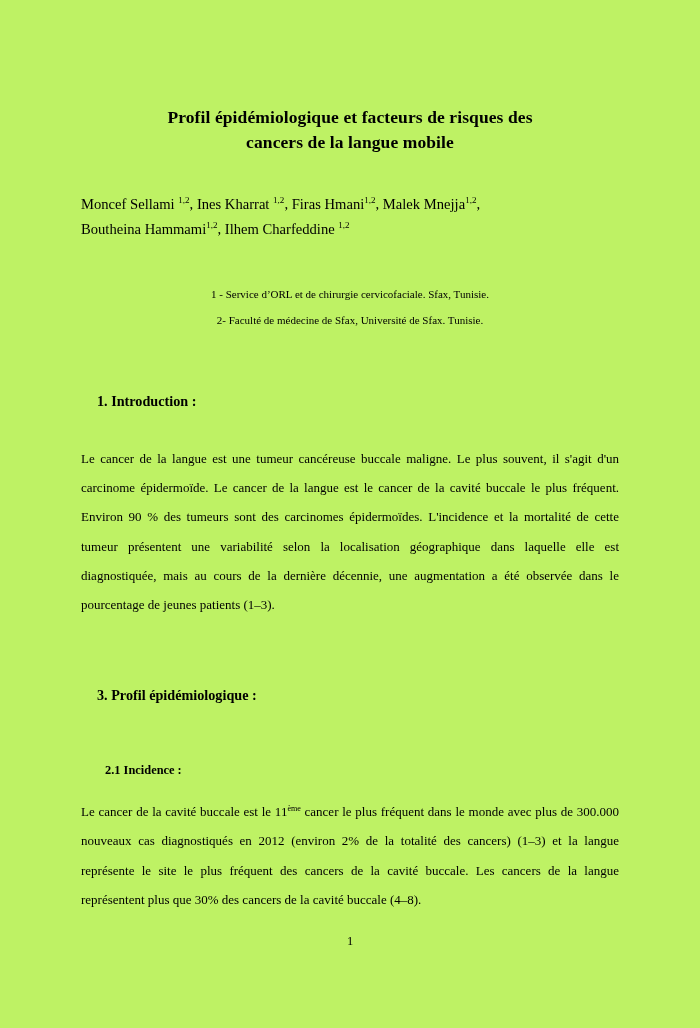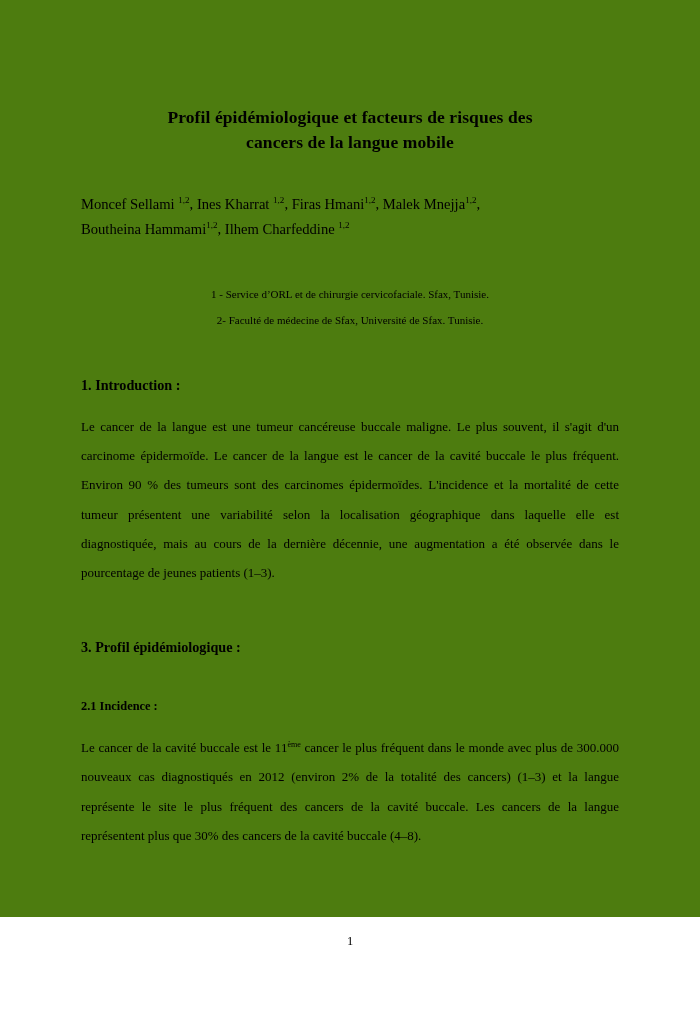--- a/index.html
+++ b/index.html
@@ -15,22 +15,22 @@
     font-family: "Liberation Serif", "DejaVu Serif", serif;
     color: #000000;
     -webkit-font-smoothing: antialiased;
   }
 
   .page {
     position: absolute;
     left: 0;
     top: 0;
     width: 700px;
-    height: 917px;
-    background: #4d7c0f;
+    height: 1028px;
+    background: #bef264;
   }
 
   
   .content {
     position: absolute;
     left: 81px;
     top: 0;
     width: 538px;
   }
 
@@ -68,37 +68,37 @@
     margin: 0;
     padding-top: 39px;
     font-size: 11px;
     line-height: 26px;
     text-align: center;
   }
   .affiliations .affline { display: block; }
 
   
   .h-section {
-    margin: 0;
+    margin: 16px;
     font-size: 14.2px;
     font-weight: bold;
     line-height: 20px;
     text-align: left;
   }
   .h-sub {
     margin: 0;
     font-size: 12.4px;
     font-weight: bold;
     line-height: 18px;
     text-align: left;
   }
 
   .sp-intro-head { padding-top: 42px; }
   .sp-sec2-head  { padding-top: 50px; }
-  .sp-sub1-head  { padding-top: 40px; }
+  .sp-sub1-head  { padding-top: 40px; margin-left: 24px; }
 
   
   .body-par {
     margin: 0;
     font-size: 13px;
     line-height: 29.2px;
     text-align: justify;
     text-justify: inter-word;
     hyphens: none;
   }

